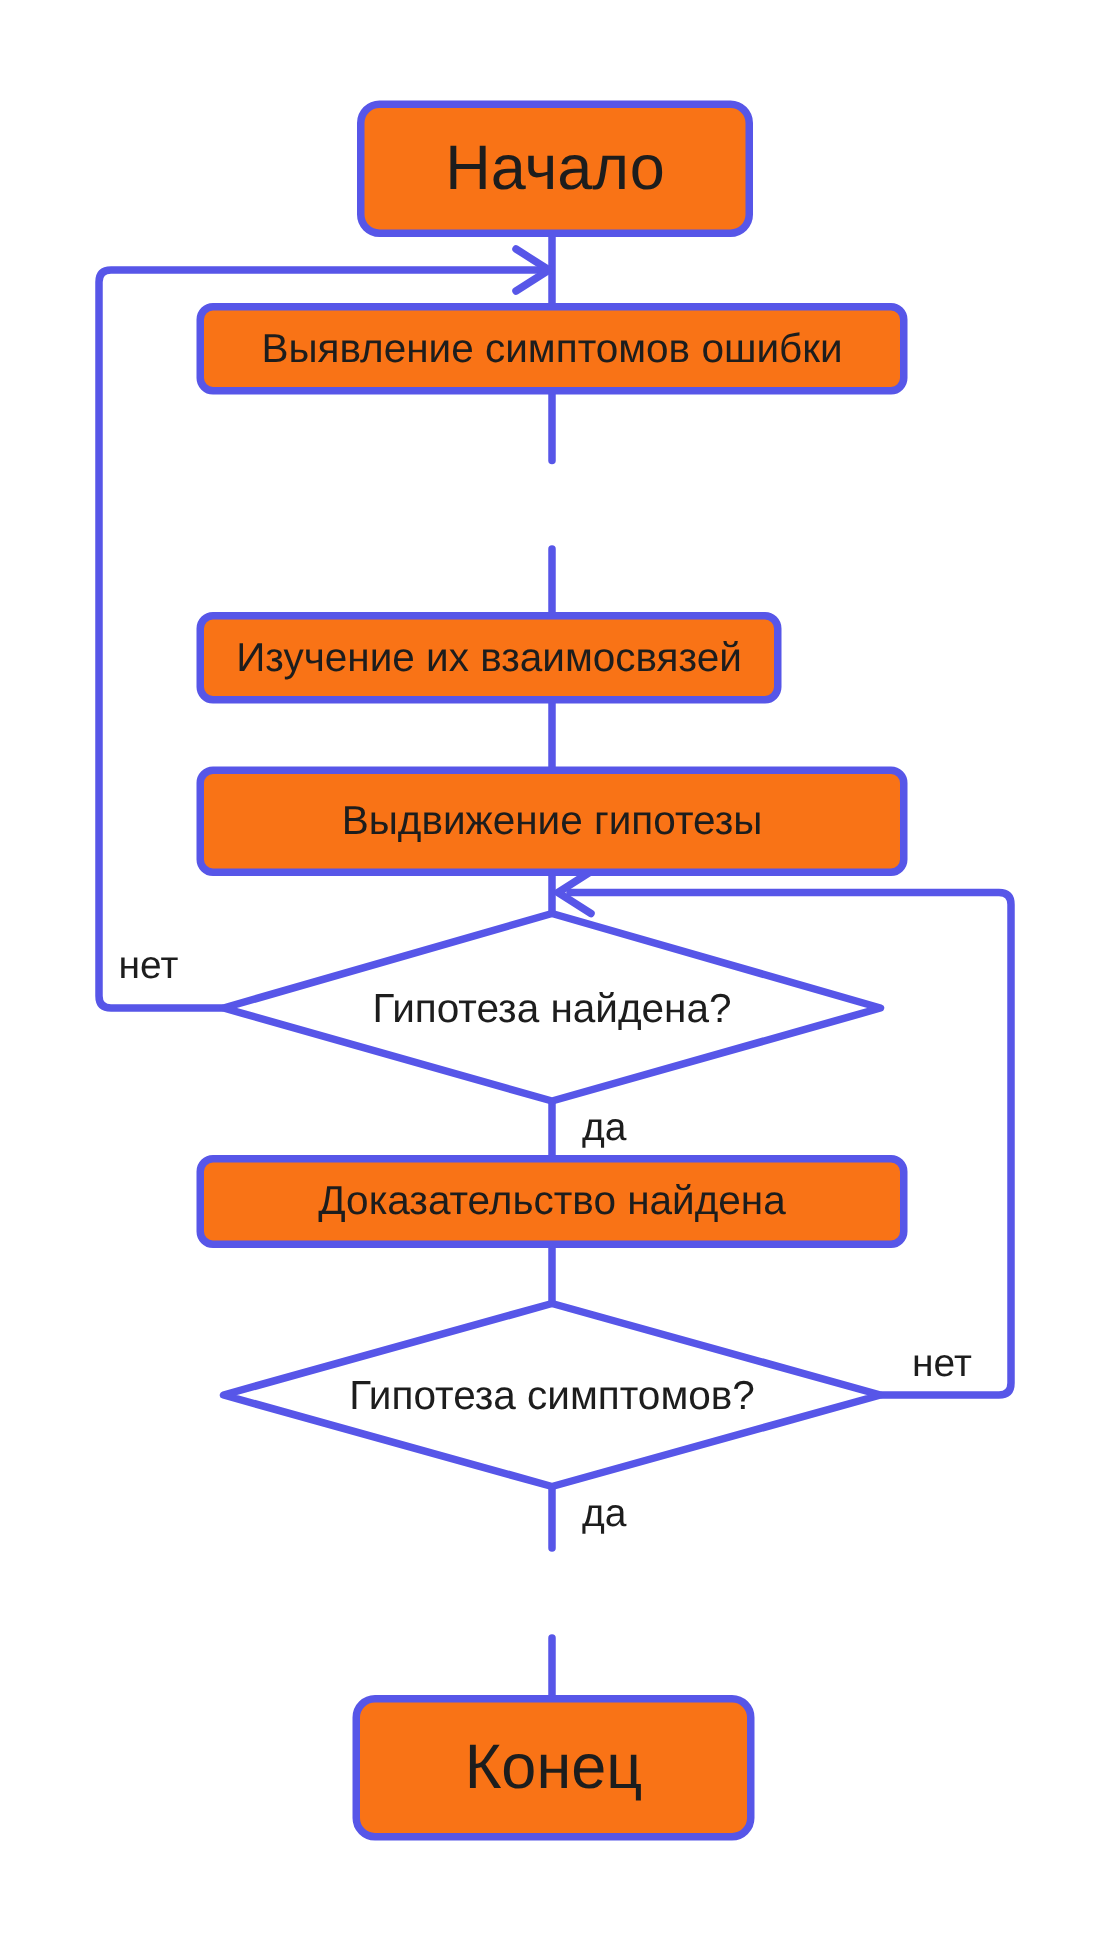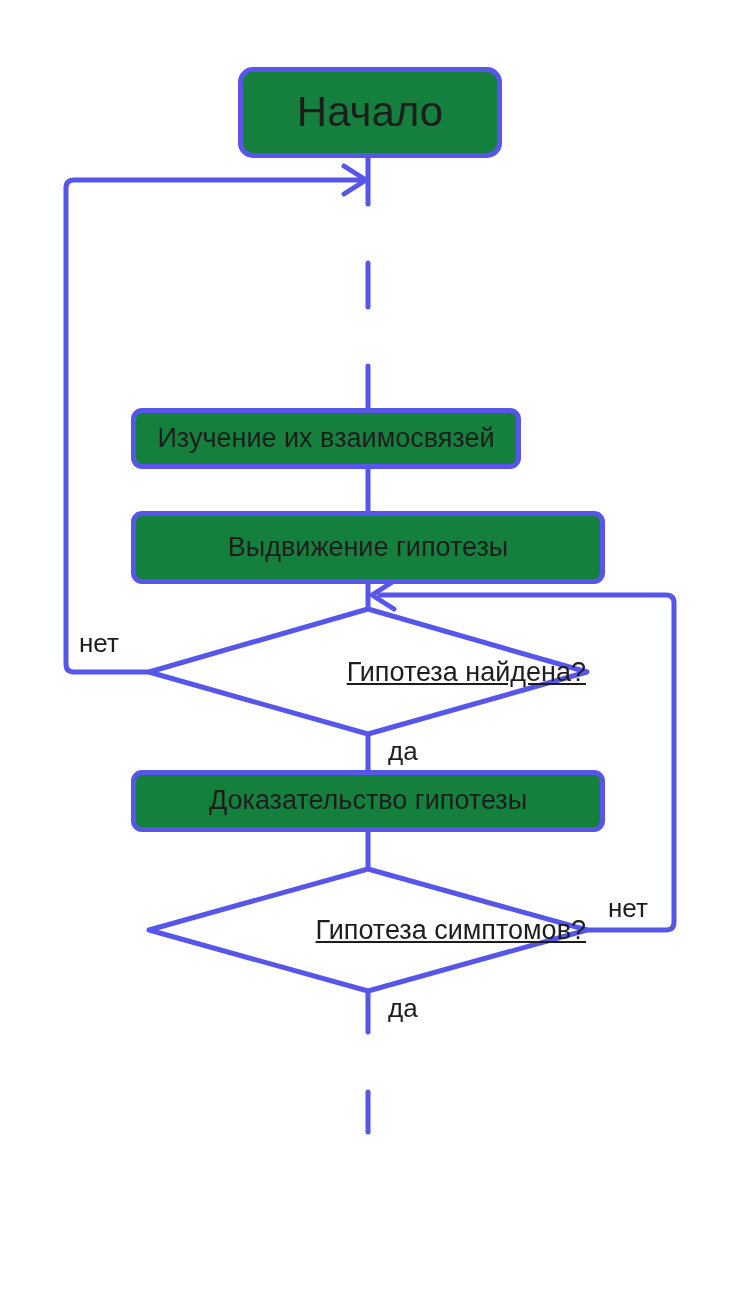--- a/index.html
+++ b/index.html
@@ -5,28 +5,28 @@
   html,body{margin:0;padding:0;background:#ffffff;}
   .canvas{
     position:relative;width:739px;height:1293px;background:#ffffff;overflow:hidden;
     font-family:"Liberation Sans","DejaVu Sans",sans-serif;color:#1d1d1d;
   }
   svg.wires{position:absolute;left:0;top:0;width:739px;height:1293px;}
   .wire{fill:none;stroke:#5756e8;stroke-width:5;stroke-linecap:round;stroke-linejoin:round;}
   .shape{fill:#ffffff;stroke:#5756e8;stroke-width:5;stroke-linejoin:round;}
   .node{
     position:absolute;display:flex;align-items:center;justify-content:center;
-    border:5px solid #5756e8;background:#15803d;box-sizing:border-box;
+    border:5px solid #5756e8;background:#f97316;box-sizing:border-box;
     text-align:center;line-height:1.15;
   }
   .process{border-radius:11px;font-size:27px;}
   .terminator{border-radius:15px;font-size:42px;}
   .diamond-label{
-    position:absolute;display:flex;align-items:center;justify-content:flex-end;
-    font-size:27px;text-align:center;pointer-events:none;text-decoration:underline;
+    position:absolute;display:flex;align-items:center;justify-content:center;
+    font-size:27px;text-align:center;pointer-events:none;
   }
   .edge-label{position:absolute;font-size:26px;white-space:nowrap;}
 </style>
 </head>
 <body>
 
 <div class="canvas">
 
   <svg class="wires" viewBox="0 0 739 1293" aria-hidden="true">
 
@@ -47,43 +47,49 @@
     <path class="wire" d="M394,581 L372,595 L394,609"></path>
 
     <polygon class="shape" points="368,609 587,672 368,734 149,672"></polygon>
     <polygon class="shape" points="368,869 587,930 368,991 149,930"></polygon>
   </svg>
 
   <div class="node terminator" style="left:238px;top:67px;width:264px;height:91px">
     <span>Начало</span>
   </div>
 
+  <div class="node process" style="left:131px;top:202px;width:474px;height:61px">
+    <span>Выявление симптомов ошибки</span>
+  </div>
 
 
   <div class="node process" style="left:131px;top:408px;width:390px;height:61px">
     <span>Изучение их взаимосвязей</span>
   </div>
 
   <div class="node process" style="left:131px;top:511px;width:474px;height:73px">
     <span>Выдвижение гипотезы</span>
   </div>
 
   <div class="diamond-label" style="left:150px;top:611px;width:436px;height:122px">
     <span>Гипотеза найдена?</span>
   </div>
 
   <div class="node process" style="left:131px;top:770px;width:474px;height:62px">
-    <span>Доказательство гипотезы</span>
+    <span>Доказательство найдена</span>
   </div>
 
   <div class="diamond-label" style="left:150px;top:869px;width:436px;height:122px">
     <span>Гипотеза симптомов?</span>
   </div>
 
 
+  <div class="node terminator" style="left:235px;top:1130px;width:268px;height:97px">
+    <span>Конец</span>
+  </div>
 
   <div class="edge-label" style="left:79px;top:628px">нет</div>
 
   <div class="edge-label" style="left:388px;top:736px">да</div>
 
   <div class="edge-label" style="left:608px;top:893px">нет</div>
 
   <div class="edge-label" style="left:388px;top:993px">да</div>
 
 </div>

